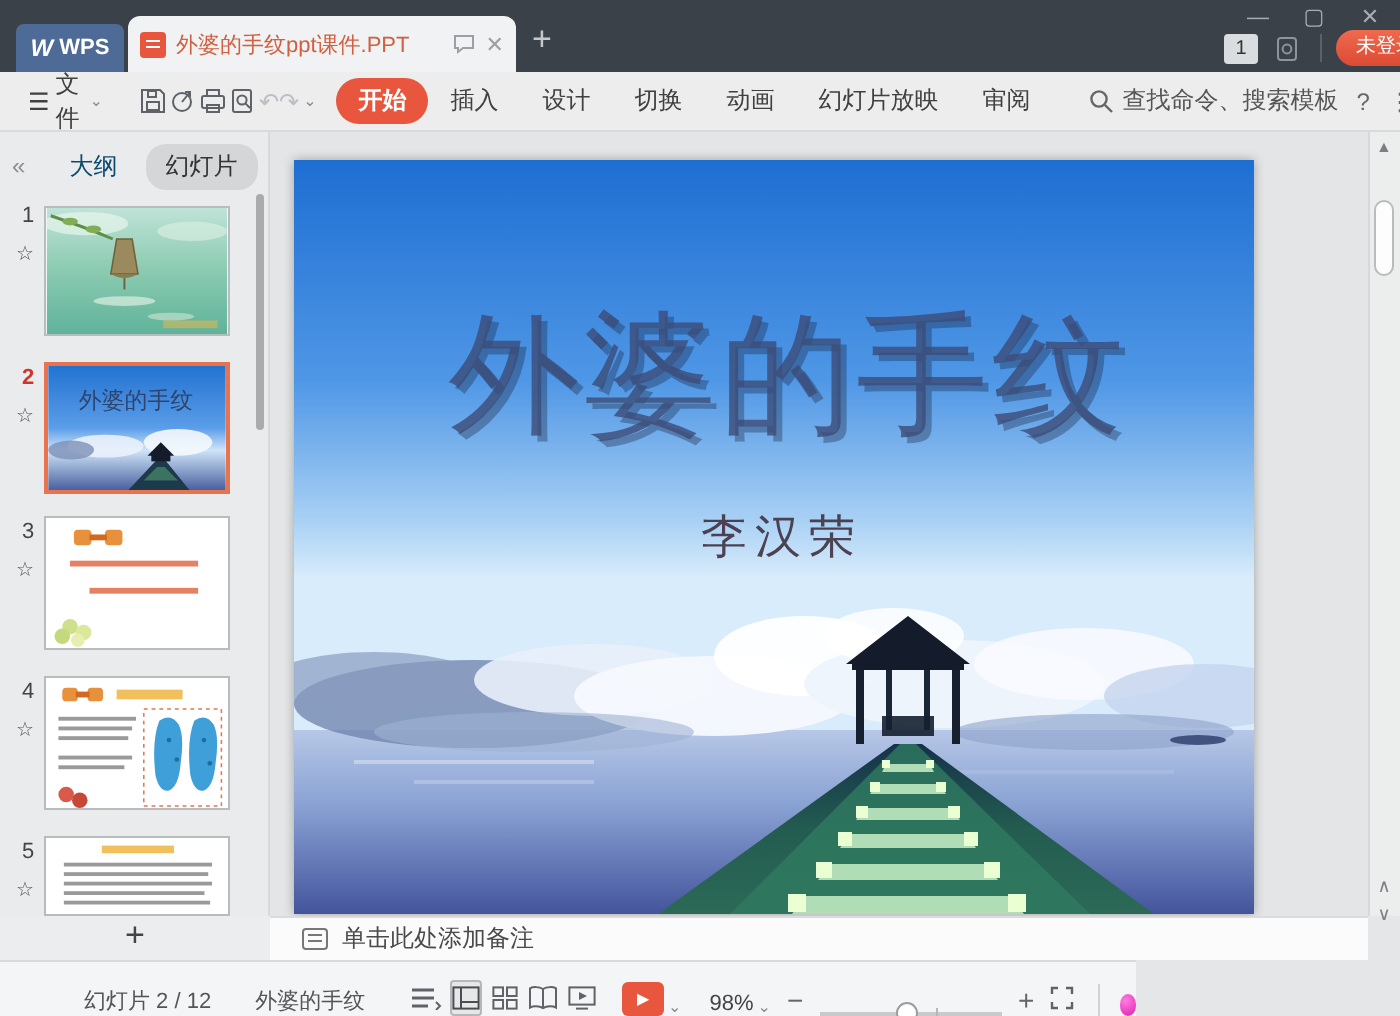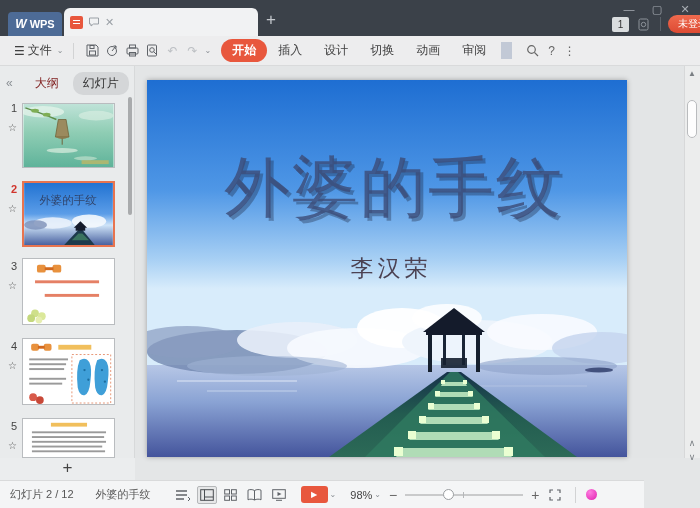--- a/index.html
+++ b/index.html
@@ -39,21 +39,21 @@
   .rtab { padding:3px 11px; font-size:12px; color:#404040; white-space:nowrap;font-family:Liberation Serif, serif; }
   .rtab.active { background:#e8573d; color:#fff; border-radius:12px; font-weight:bold; }
   .cursor-box { width:11px; height:17px; background:#c2c9d6; margin:0 4px; }
   .search-grp { display:flex; align-items:center; gap:4px; color:#555; margin-left:10px; white-space:nowrap; }
   .tail-ico { color:#666; margin-left:9px; font-size:12px; }
 
   
   .panel { left:0; top:66px; width:135px; height:392px; background:#e9ebec; border-right:1px solid #d7d9da; }
   .panel-hdr { left:0; top:70px; width:135px; height:26px; display:flex; align-items:center; }
   .collapse { margin-left:6px; color:#8a8f94; font-size:12px; }
-  .ptab { margin-left:22px; color:#7f1d1d; }
+  .ptab { margin-left:22px; color:#0c4a6e; }
   .ptab-pill { margin-left:14px; background:#d4d6d8; border-radius:10px; padding:3px 10px; color:#333; }
   .thumb-num { width:16px; text-align:center; font-size:11px; color:#444; position:absolute; left:6px; }
   .thumb-num.red { color:#d0342c; font-weight:bold; }
   .thumb-star { position:absolute; left:8px; font-size:10px; color:#555; }
   .thumb { position:absolute; left:22px; width:93px; background:#fff; border:1px solid #b9bcbf; }
   .thumb.sel { border:2px solid #e8744f; }
   .thumb svg { display:block; width:100%; height:100%; }
   .panel-sb-thumb { left:128px; top:97px; width:4px; height:118px; background:#a9abad; border-radius:2px; }
   .panel-foot { left:0; top:458px; width:135px; height:22px; background:#ebedee; text-align:center; }
   .addslide { color:#444; font-size:17px; line-height:20px; display:inline-block; }
@@ -68,22 +68,22 @@
   .vsb-el { position:absolute; left:685px; width:14px; text-align:center; color:#7a7f84; font-size:8px; }
   .vsb-thumb { left:687px; top:100px; width:10px; height:38px; background:#fdfdfd; border:1px solid #b9bbbd; border-radius:5px; }
 
   
   .notes { left:135px; top:458px; width:549px; height:22px; background:#fbfbfc; border-top:1px solid #dadbdc;
            display:flex; align-items:center; gap:7px; padding-left:16px; color:#4a4a4a; }
   .notes-ico { width:13px; height:11px; border:1px solid #777; border-radius:2px; position:relative; flex:none; }
   .notes-ico:before { content:""; position:absolute; left:2px; top:2px; width:7px; height:1px; background:#777; box-shadow:0 3px 0 #777; }
 
   
-  .statusbar { left:0; top:480px; width:644px; height:28px; background:#f4f5f6; border-top:1px solid #d9dadb;
-               display:flex; align-items:center; color:#555; font-size:11px; }
+  .statusbar { left:0; top:480px; width:568px; height:28px; background:#f4f5f6; border-top:1px solid #d9dadb;
+               display:flex; align-items:flex-end; color:#555; font-size:11px;padding-left:32px; }
   .sb-item { white-space:nowrap; }
   .view-ico { width:20px; height:18px; display:flex; align-items:center; justify-content:center; margin:0 2px; }
   .view-ico.sel { border:1px solid #b5b7b9; background:#e6e7e8; border-radius:2px; }
   .play-btn { width:27px; height:17px; background:#e8573d; border-radius:3px; color:#fff; font-size:8px;
               display:flex; align-items:center; justify-content:center; margin-left:10px; }
   .zoom-track { width:118px; height:2px; background:#c9cacb; position:relative; margin:0 8px; }
   .zoom-knob { position:absolute; left:38px; top:-5px; width:11px; height:11px; background:#fff;
                border:1px solid #9b9ea1; border-radius:50%; }
   .zoom-tick { position:absolute; left:58px; top:-2px; width:1px; height:6px; background:#b5b7b9; }
   .pink-dot { width:11px; height:11px; border-radius:50%; background:radial-gradient(circle at 35% 30%,#ff7de0,#e020b0); }
@@ -96,20 +96,21 @@
 
 <div id="app">
 
   <div class="abs titlebar">
     <div class="abs wps-btn">
       <span class="wps-logo">W</span>
       <span>WPS</span>
     </div>
     <div class="abs doc-tab">
       <span class="doc-icon"></span>
+      <span class="doc-title">外婆的手纹ppt课件.PPT</span>
       <svg class="tab-ico" width="12" height="12" viewBox="0 0 12 12">
           <path d="M1.5 2h9v6h-5l-2.5 2v-2h-1.5z" fill="none" stroke="#9aa0a6" stroke-width="1"></path>
         </svg>
       <span class="tab-ico">✕</span>
     </div>
     <span class="abs newtab">+</span>
     <span class="abs winctl" style="left:616px;">—</span>
     <span class="abs winctl" style="left:644px;">▢</span>
     <span class="abs winctl" style="left:672px;">✕</span>
     <span class="abs badge1">1</span>
@@ -158,28 +159,30 @@
     </span>
     <span class="qicon disabled">↶</span>
     <span class="qicon disabled">↷</span>
     <span class="sb-caret">⌄</span>
 
     <span class="rtab active" style="margin-left:8px;">开始</span>
     <span class="rtab">插入</span>
     <span class="rtab">设计</span>
     <span class="rtab">切换</span>
     <span class="rtab">动画</span>
+    <span class="rtab">幻灯片放映</span>
     <span class="rtab">审阅</span>
     <span class="cursor-box"></span>
 
     <div class="search-grp">
       <svg width="13" height="13" viewBox="0 0 13 13">
           <circle cx="5.5" cy="5.5" r="3.8" fill="none" stroke="#666" stroke-width="1.2"></circle>
           <path d="M8.4 8.4 L12 12" stroke="#666" stroke-width="1.2"></path>
         </svg>
+      <span>查找命令、搜索模板</span>
     </div>
     <span class="tail-ico">?</span>
     <span class="tail-ico">⋮</span>
 
   </div>
 
   <div class="abs panel"></div>
   <div class="abs panel-hdr">
     <span class="collapse">«</span>
     <span class="ptab">大纲</span>
@@ -378,20 +381,24 @@
       <text x="244" y="196" text-anchor="middle" font-size="23" fill="#463a4a" opacity="0.95" style="letter-spacing:4px;">李汉荣</text>
     </svg>
   </div>
 
   <div class="abs vsb"></div>
   <span class="abs vsb-el" style="top:69px;">▲</span>
   <div class="abs vsb-thumb"></div>
   <span class="abs vsb-el" style="top:438px;font-size:9px;">∧</span>
   <span class="abs vsb-el" style="top:452px;font-size:9px;">∨</span>
 
+  <div class="abs notes">
+    <span class="notes-ico"></span>
+    <span>单击此处添加备注</span>
+  </div>
 
   <div class="abs statusbar">
     <span class="sb-item" style="margin-left:10px;">幻灯片 2 / 12</span>
     <span class="sb-item" style="margin-left:22px;">外婆的手纹</span>
 
     <span class="view-ico" style="margin-left:22px;">
       <svg width="16" height="12" viewBox="0 0 16 12">
           <path d="M1 2h11M1 6h11M1 10h8" stroke="#5f6368" stroke-width="1.4"></path>
           <path d="M13 8l2 2-2 2" fill="none" stroke="#5f6368"></path>
         </svg>

